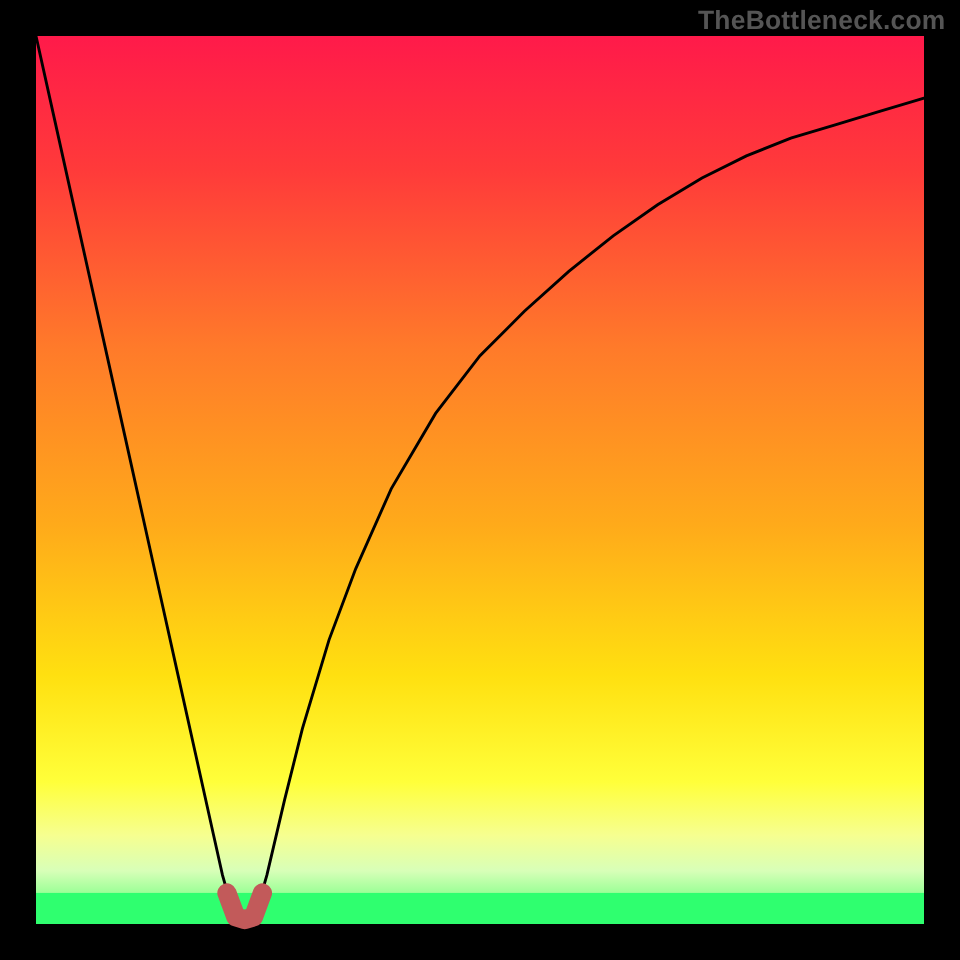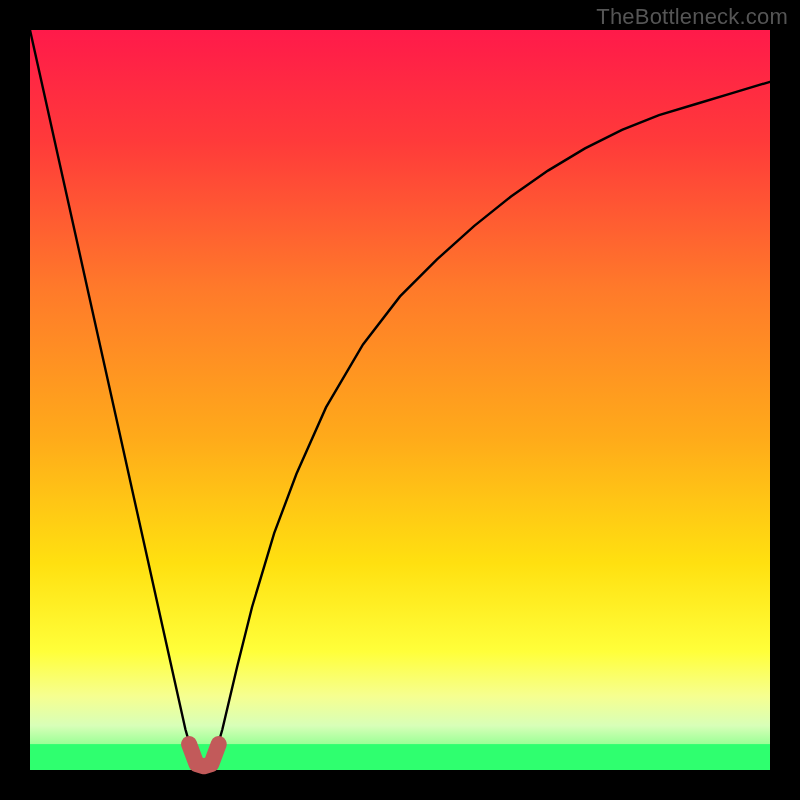--- a/index.html
+++ b/index.html
@@ -18,21 +18,21 @@
   }
   svg {
     display: block;
   }
   .watermark {
     position: absolute;
     top: 4px;
     right: 12px;
     color: #555;
     font-size: 22px;
-    font-weight: 400;
+    font-weight: 700;
     letter-spacing: 0.2px;
     user-select: none;
   }
 </style>
 </head>
 <body>
 
 <div class="canvas-wrap">
   <svg id="chart-svg" width="800" height="800" viewBox="0 0 800 800">
     <defs>

